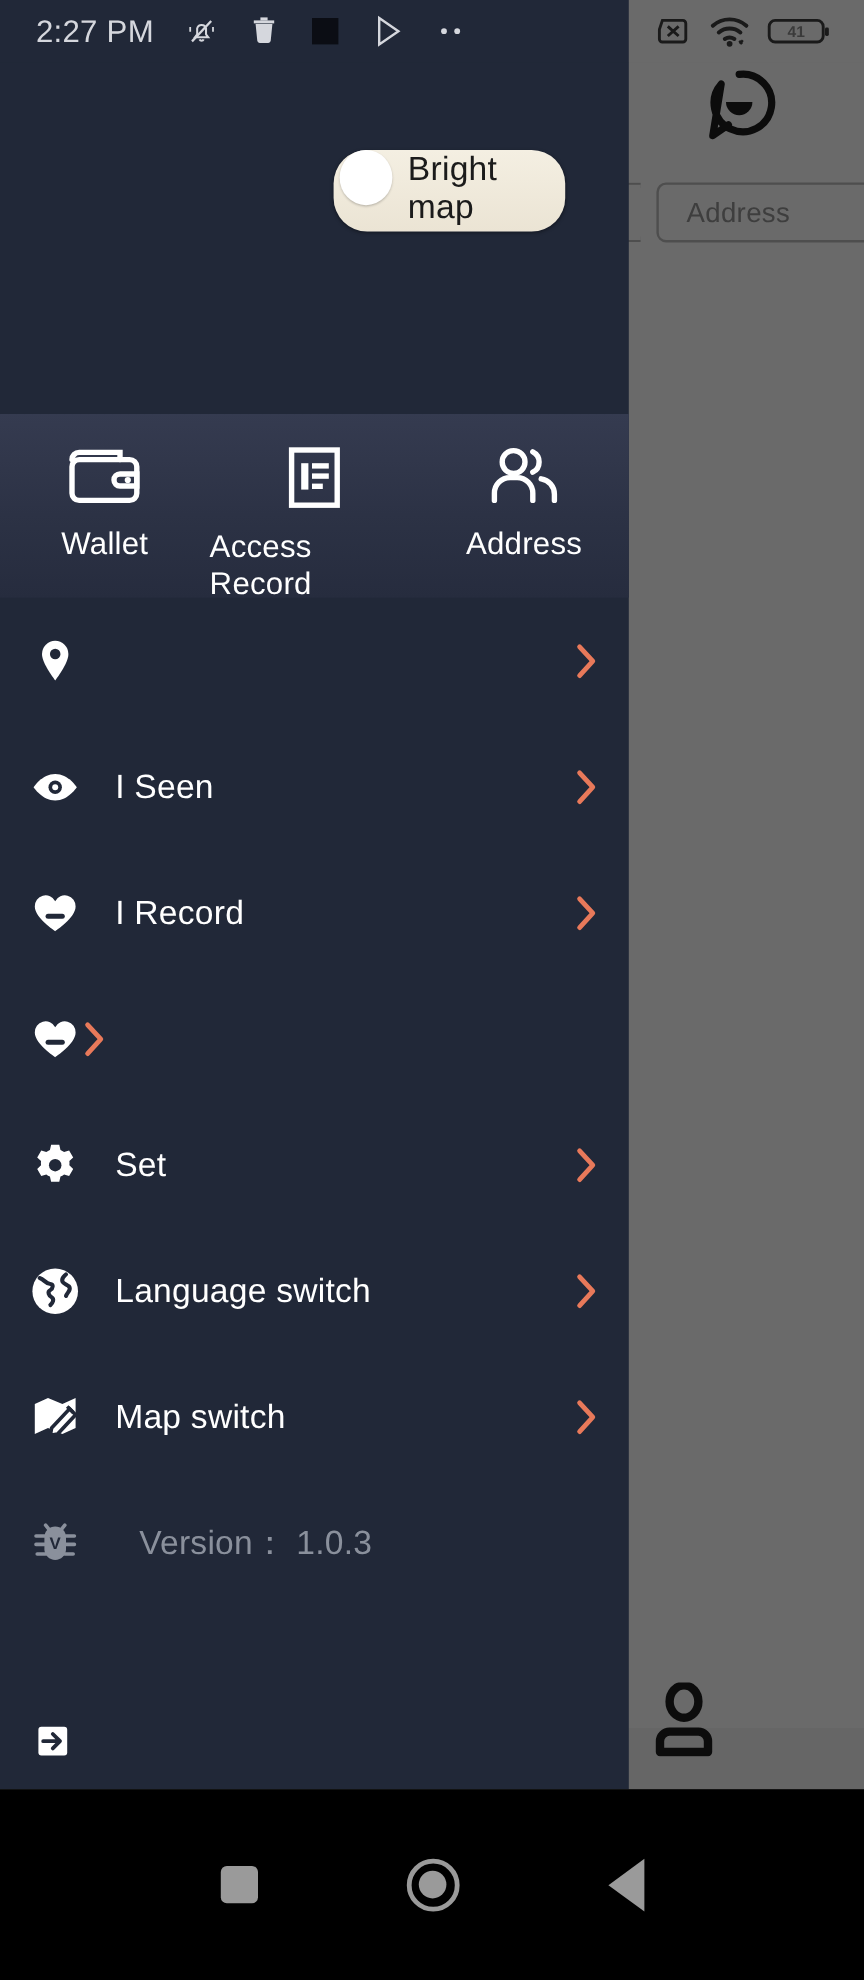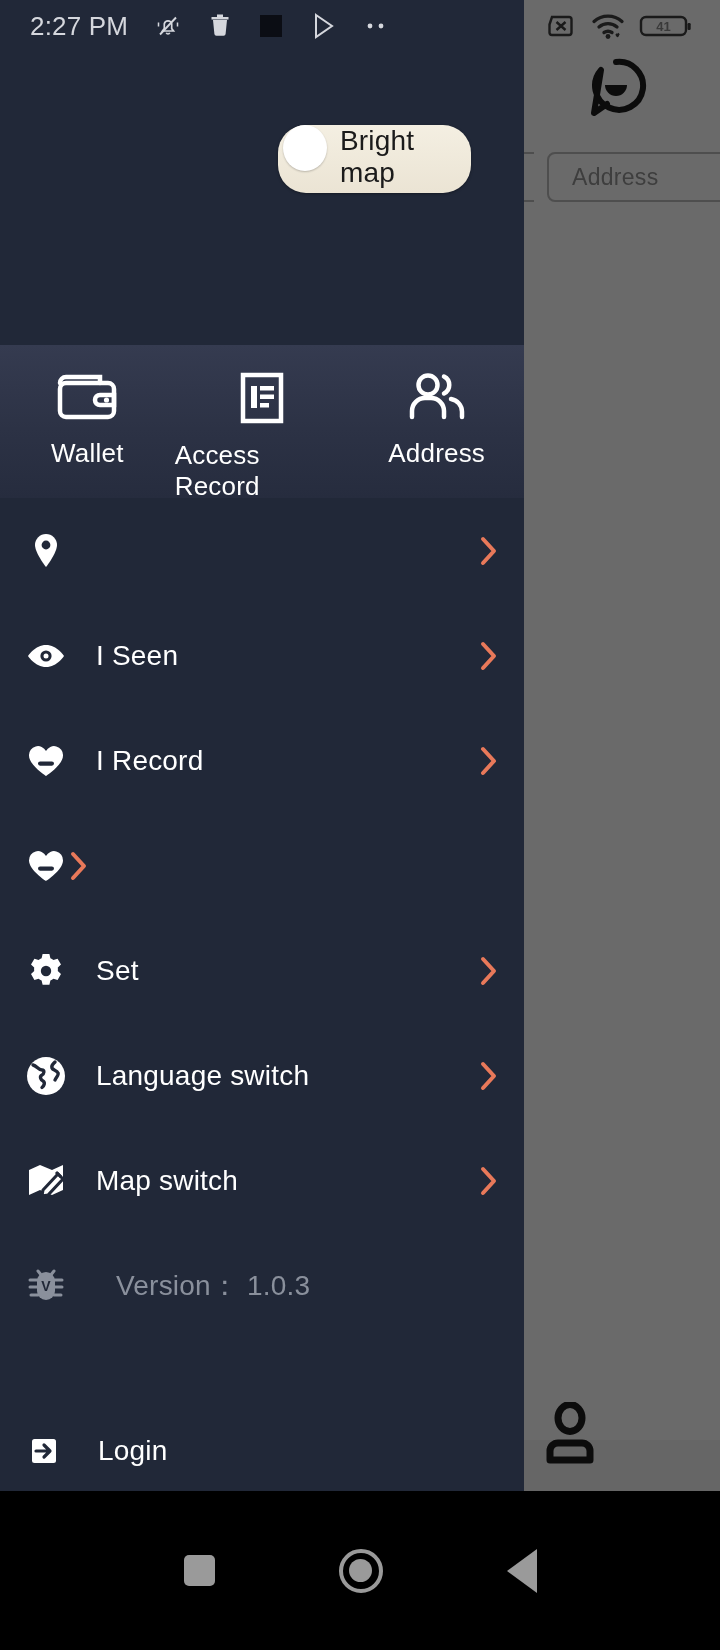--- a/index.html
+++ b/index.html
@@ -404,21 +404,20 @@
 
       <div class="spacer-before-login"></div>
 
       <div class="menu-row login">
         <span class="menu-ico">
           <svg width="32" height="32" viewBox="0 0 32 32">
             <rect x="4" y="4" width="24" height="24" rx="2.5" fill="#ffffff"></rect>
             <path d="M8 16 h13 M16 10 l6 6 l-6 6" fill="none" stroke="#212838" stroke-width="3.2" stroke-linecap="round" stroke-linejoin="round"></path>
           </svg>
         </span>
-        <span class="menu-label">Login</span>
         <span class="chev"></span>
       </div>
     </div>
   </div>
 
   <div class="bright-toggle">
     <div class="bright-knob"></div>
     <span class="bright-label">Bright map</span>
   </div>
 

